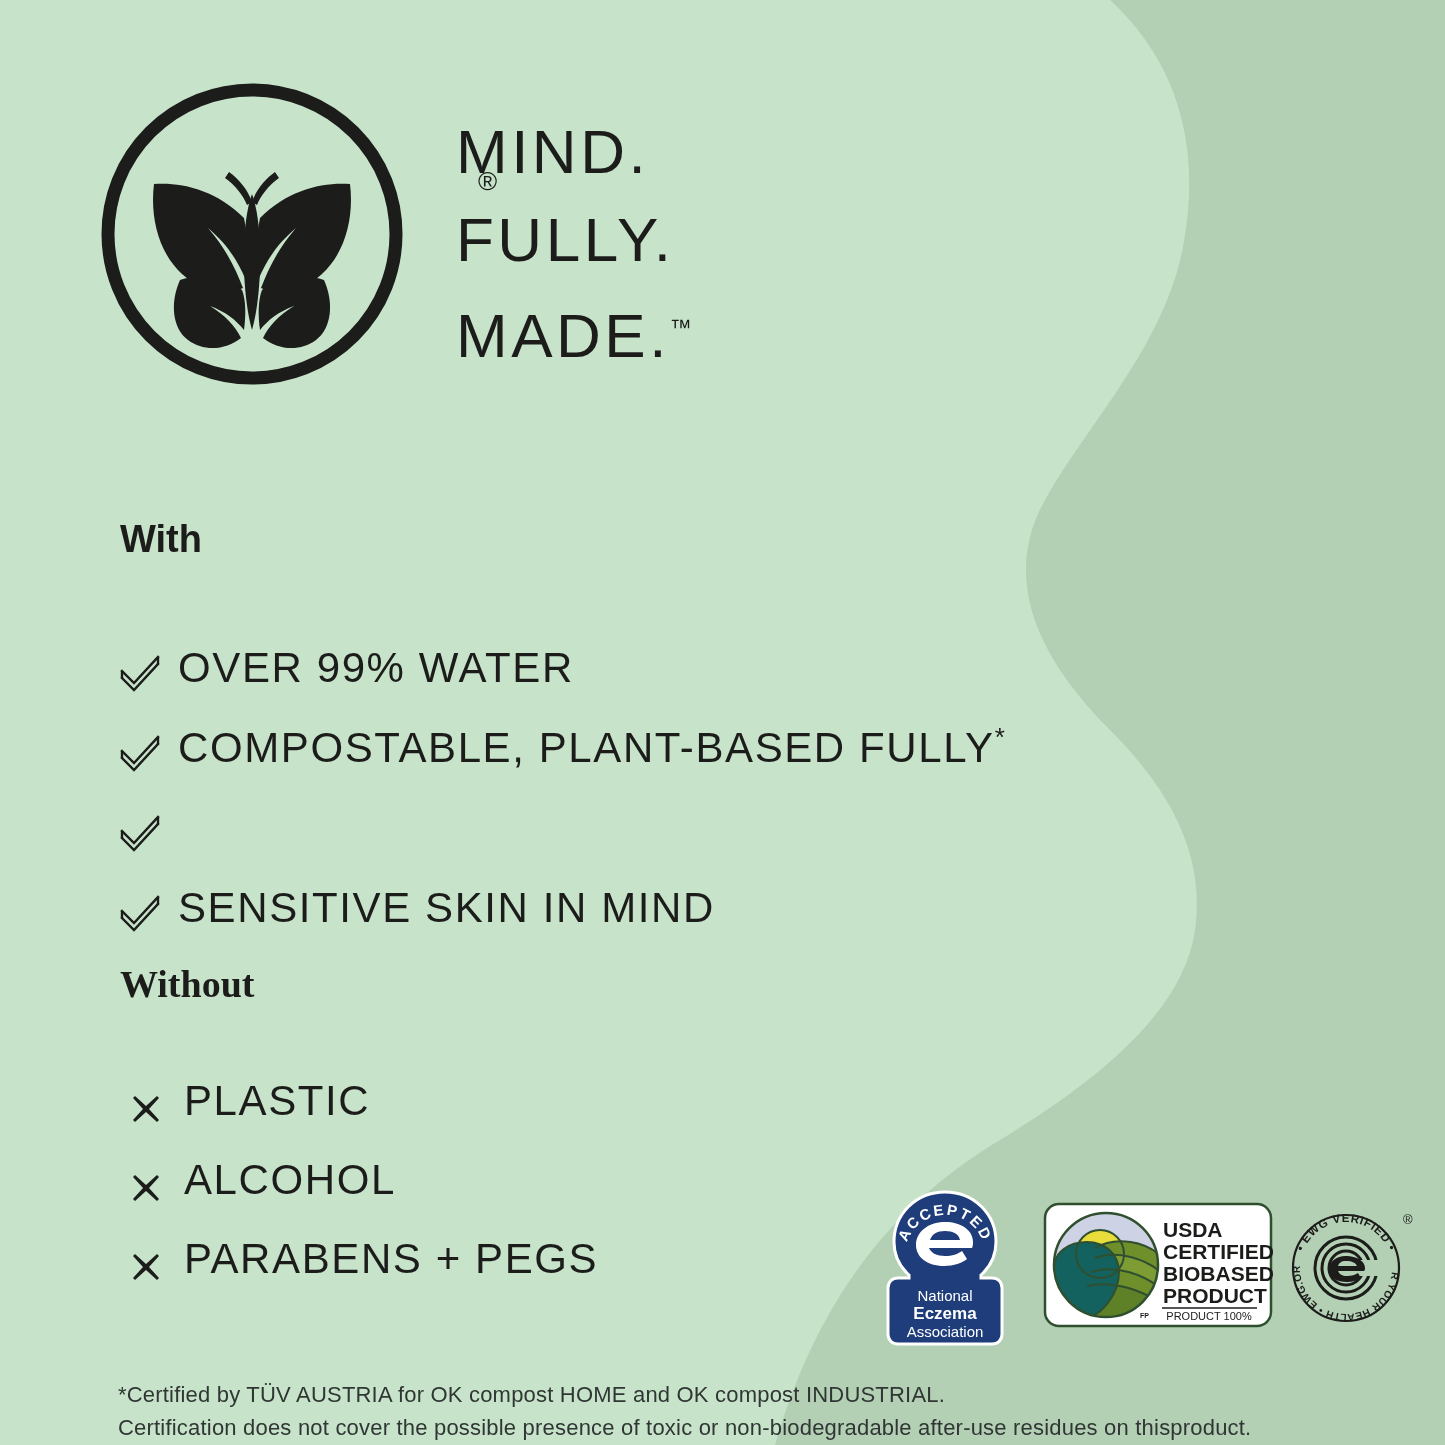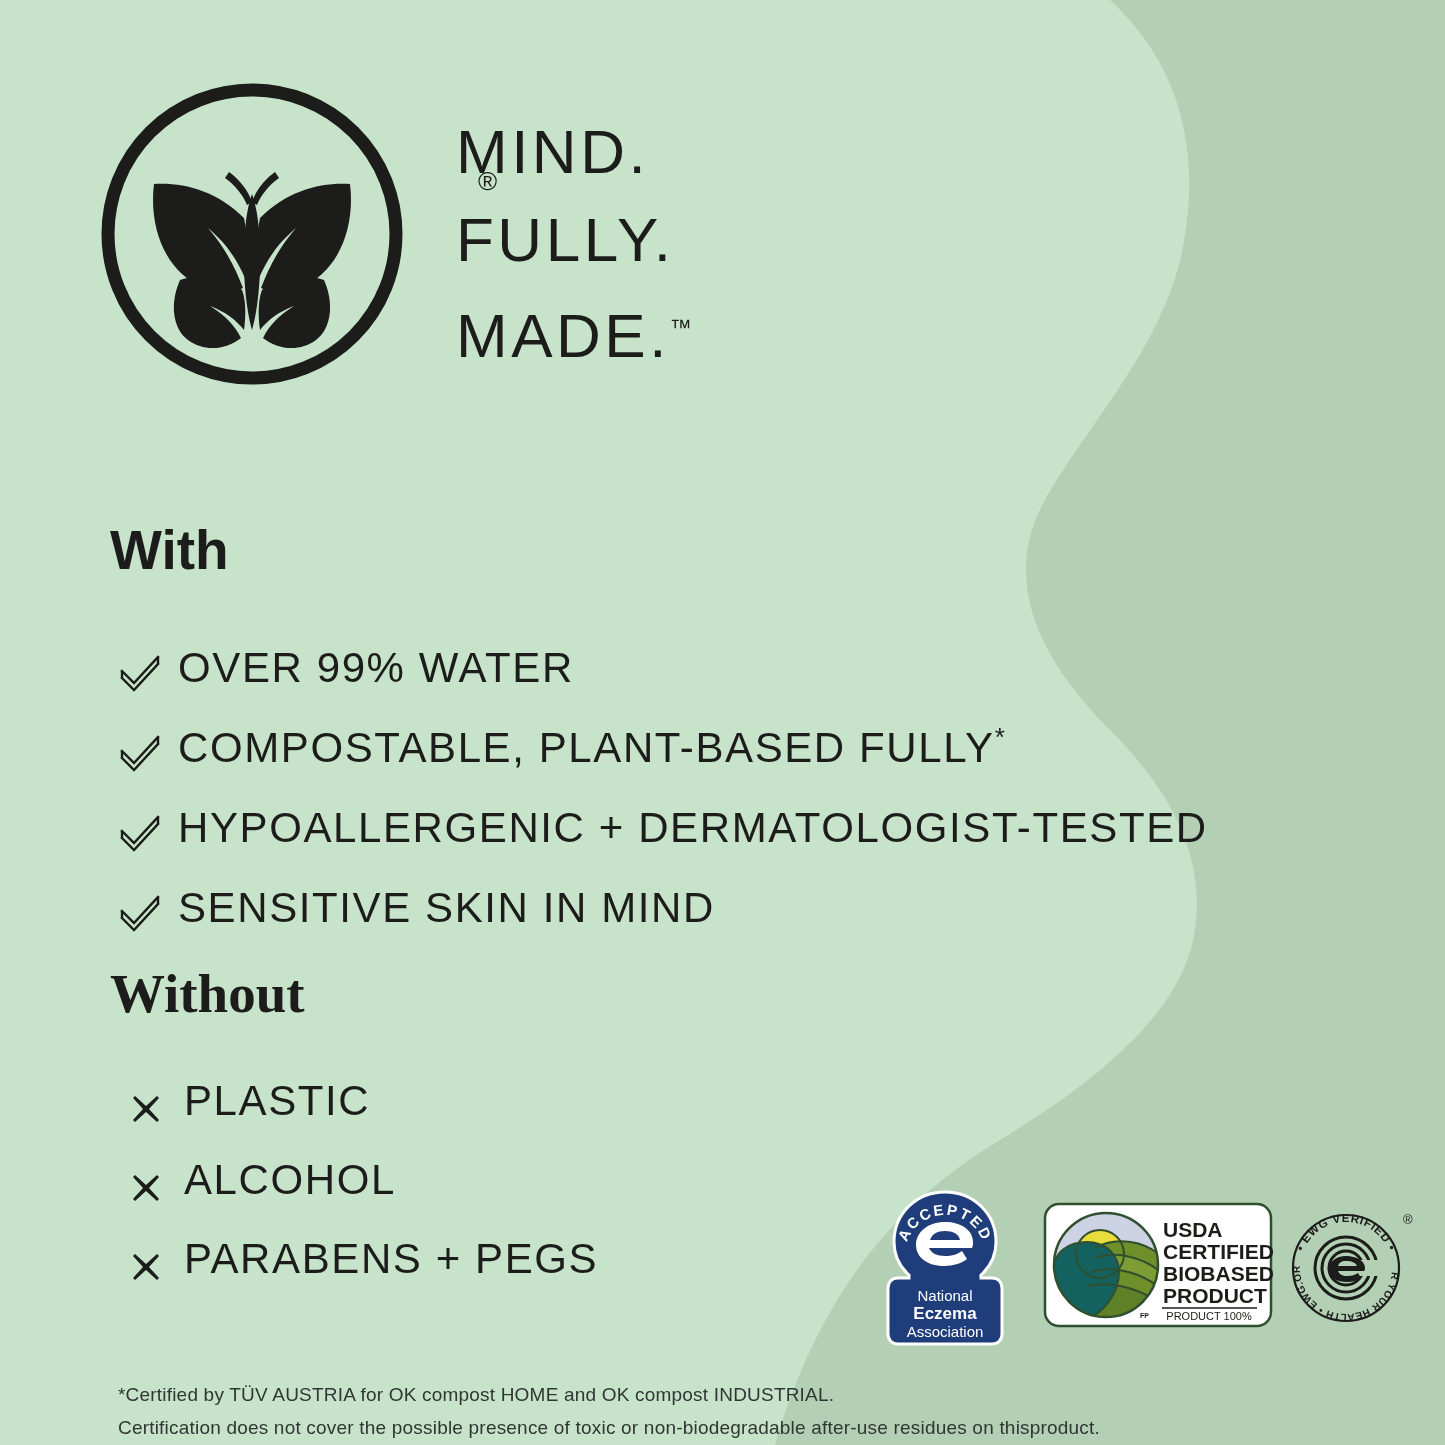--- a/index.html
+++ b/index.html
@@ -66,25 +66,26 @@
   }
   .brand-line .tm {
     font-size: 22px;
     vertical-align: 22px;
     letter-spacing: 0;
   }
 
   
   .section-heading {
     position: absolute;
-    font-size: 55px;
+    font-size: 38px;
     font-weight: 700;
     letter-spacing: 0px;
     color: #1c1c1a;
     font-family: "Liberation Sans", sans-serif;
+    margin-left: 10px;
   }
   #heading-with   { left: 110px; top: 518px; }
   #heading-without{ left: 110px; top: 962px; font-family: Liberation Serif, serif; }
 
   
   .bullet-list {
     position: absolute;
     list-style: none;
     margin: 0;
     padding: 0;
@@ -140,21 +141,21 @@
   #badge-ewg  { left: 400px; top: 14px; width: 140px; height: 130px; }
 
   
   #footnote {
     position: absolute;
     left: 118px;
     top: 1378px;
     width: 1200px;
   }
   .footnote-line {
-    font-size: 19px;
+    font-size: 22px;
     line-height: 33px;
     letter-spacing: 0.2px;
     color: #303634;
     white-space: nowrap;
     font-family: "Liberation Sans", sans-serif;
   }
 </style>
 </head>
 <body>
 
@@ -259,21 +260,20 @@
       </svg>
       <span class="bullet-text"><span>COMPOSTABLE, PLANT-BASED FULLY</span><span class="star">*</span></span>
     </li>
     <li class="bullet-row">
       <svg class="bullet-icon" viewBox="0 0 44 44" aria-hidden="true">
         <path d="M4,23 L16,35 L40,9" fill="none" stroke="#1c1c1a" stroke-width="2.4" stroke-linecap="square" stroke-linejoin="miter"></path>
         <path d="M4,30 L16,42 L40,16" fill="none" stroke="#1c1c1a" stroke-width="2.4" stroke-linecap="square" stroke-linejoin="miter"></path>
         <path d="M4,23 L4,30" fill="none" stroke="#1c1c1a" stroke-width="2.4"></path>
         <path d="M40,9 L40,16" fill="none" stroke="#1c1c1a" stroke-width="2.4"></path>
       </svg>
-      <span class="bullet-text"><span>HYPOALLERGENIC + DERMATOLOGIST-TESTED</span><span class="star"></span></span>
     </li>
     <li class="bullet-row">
       <svg class="bullet-icon" viewBox="0 0 44 44" aria-hidden="true">
         <path d="M4,23 L16,35 L40,9" fill="none" stroke="#1c1c1a" stroke-width="2.4" stroke-linecap="square" stroke-linejoin="miter"></path>
         <path d="M4,30 L16,42 L40,16" fill="none" stroke="#1c1c1a" stroke-width="2.4" stroke-linecap="square" stroke-linejoin="miter"></path>
         <path d="M4,23 L4,30" fill="none" stroke="#1c1c1a" stroke-width="2.4"></path>
         <path d="M40,9 L40,16" fill="none" stroke="#1c1c1a" stroke-width="2.4"></path>
       </svg>
       <span class="bullet-text"><span>SENSITIVE SKIN IN MIND</span><span class="star"></span></span>
     </li>

